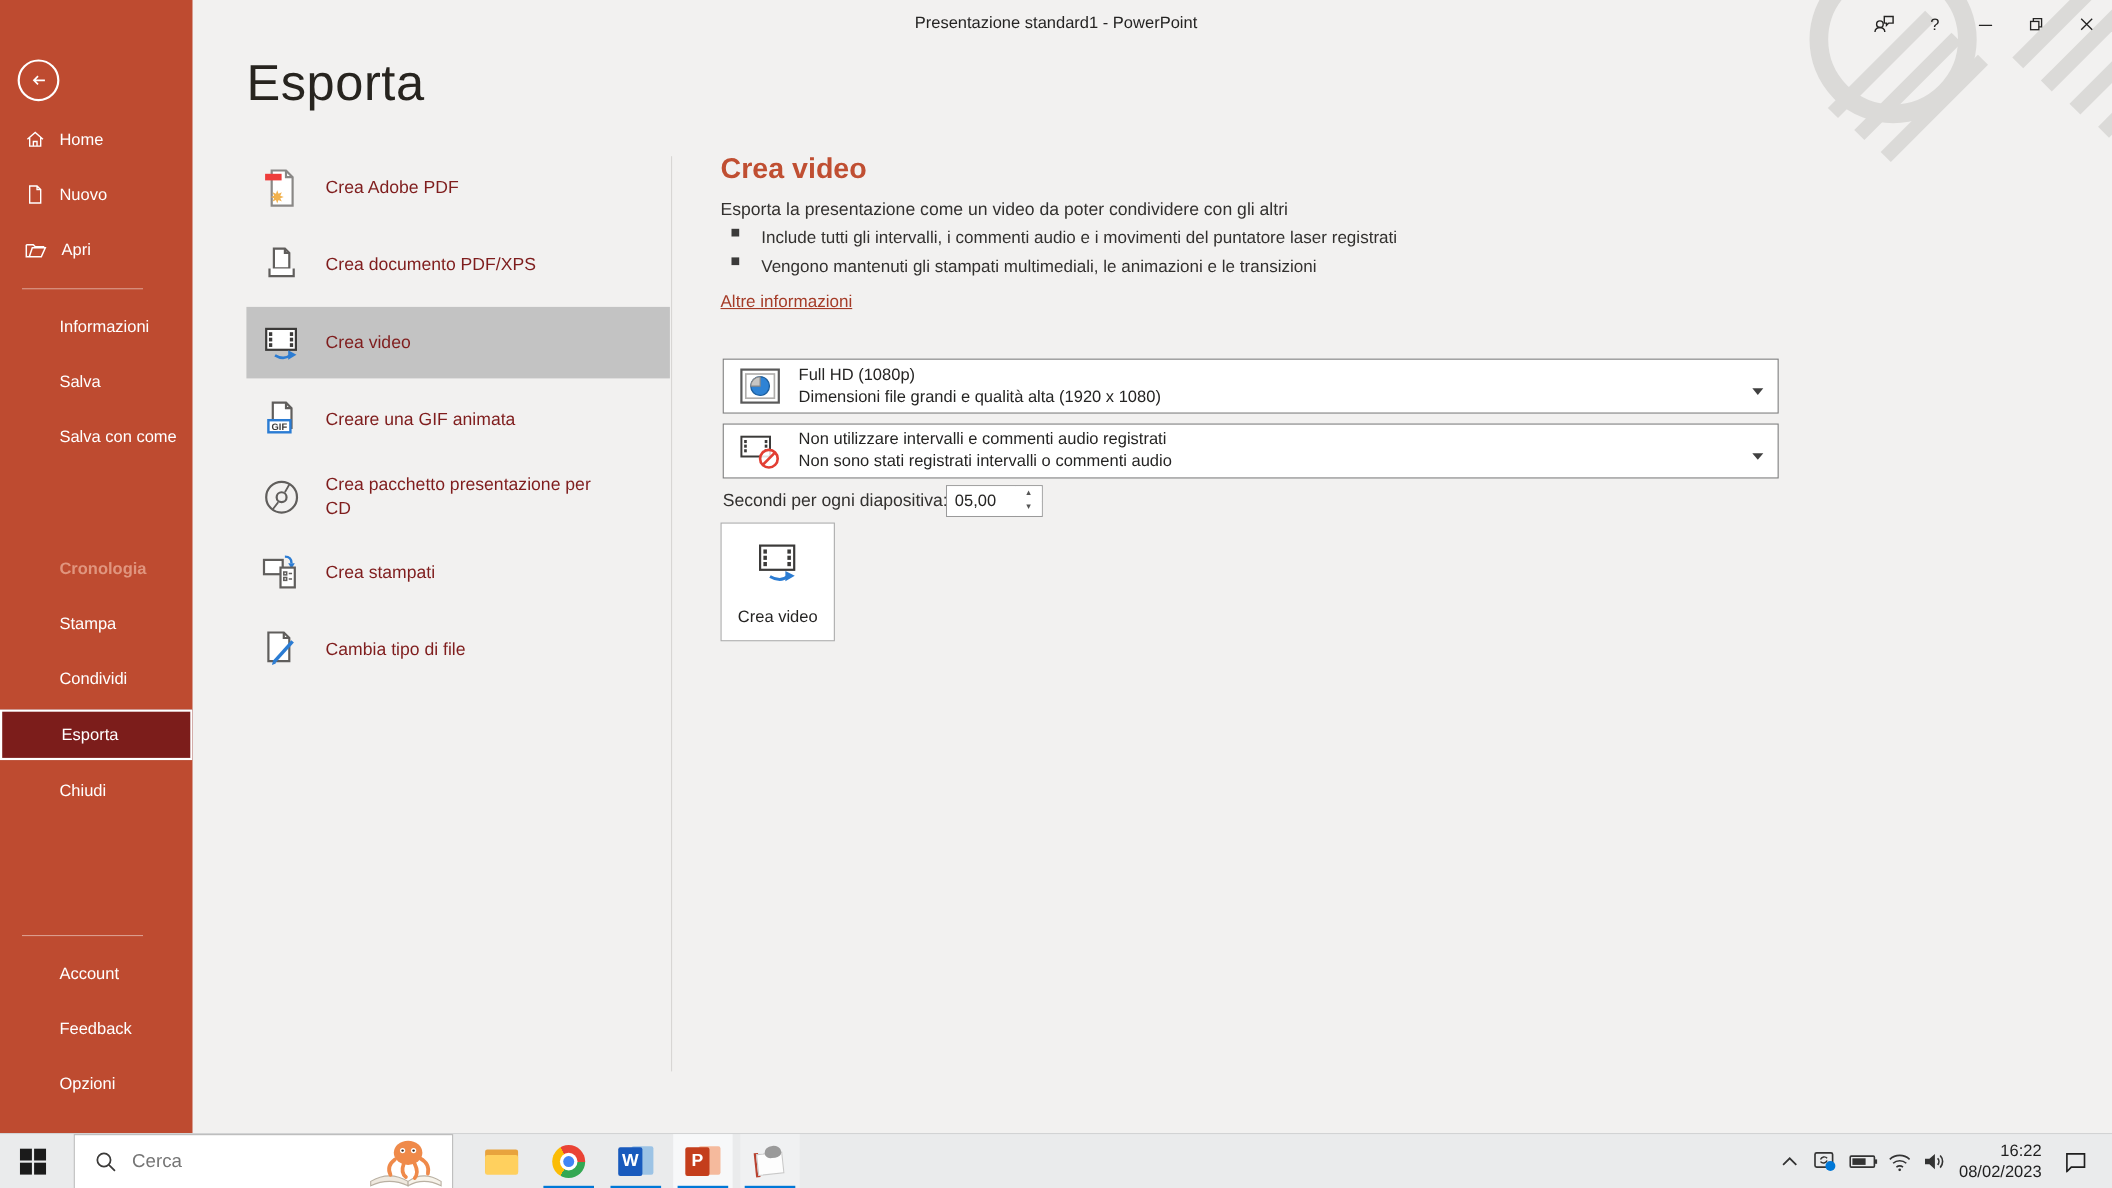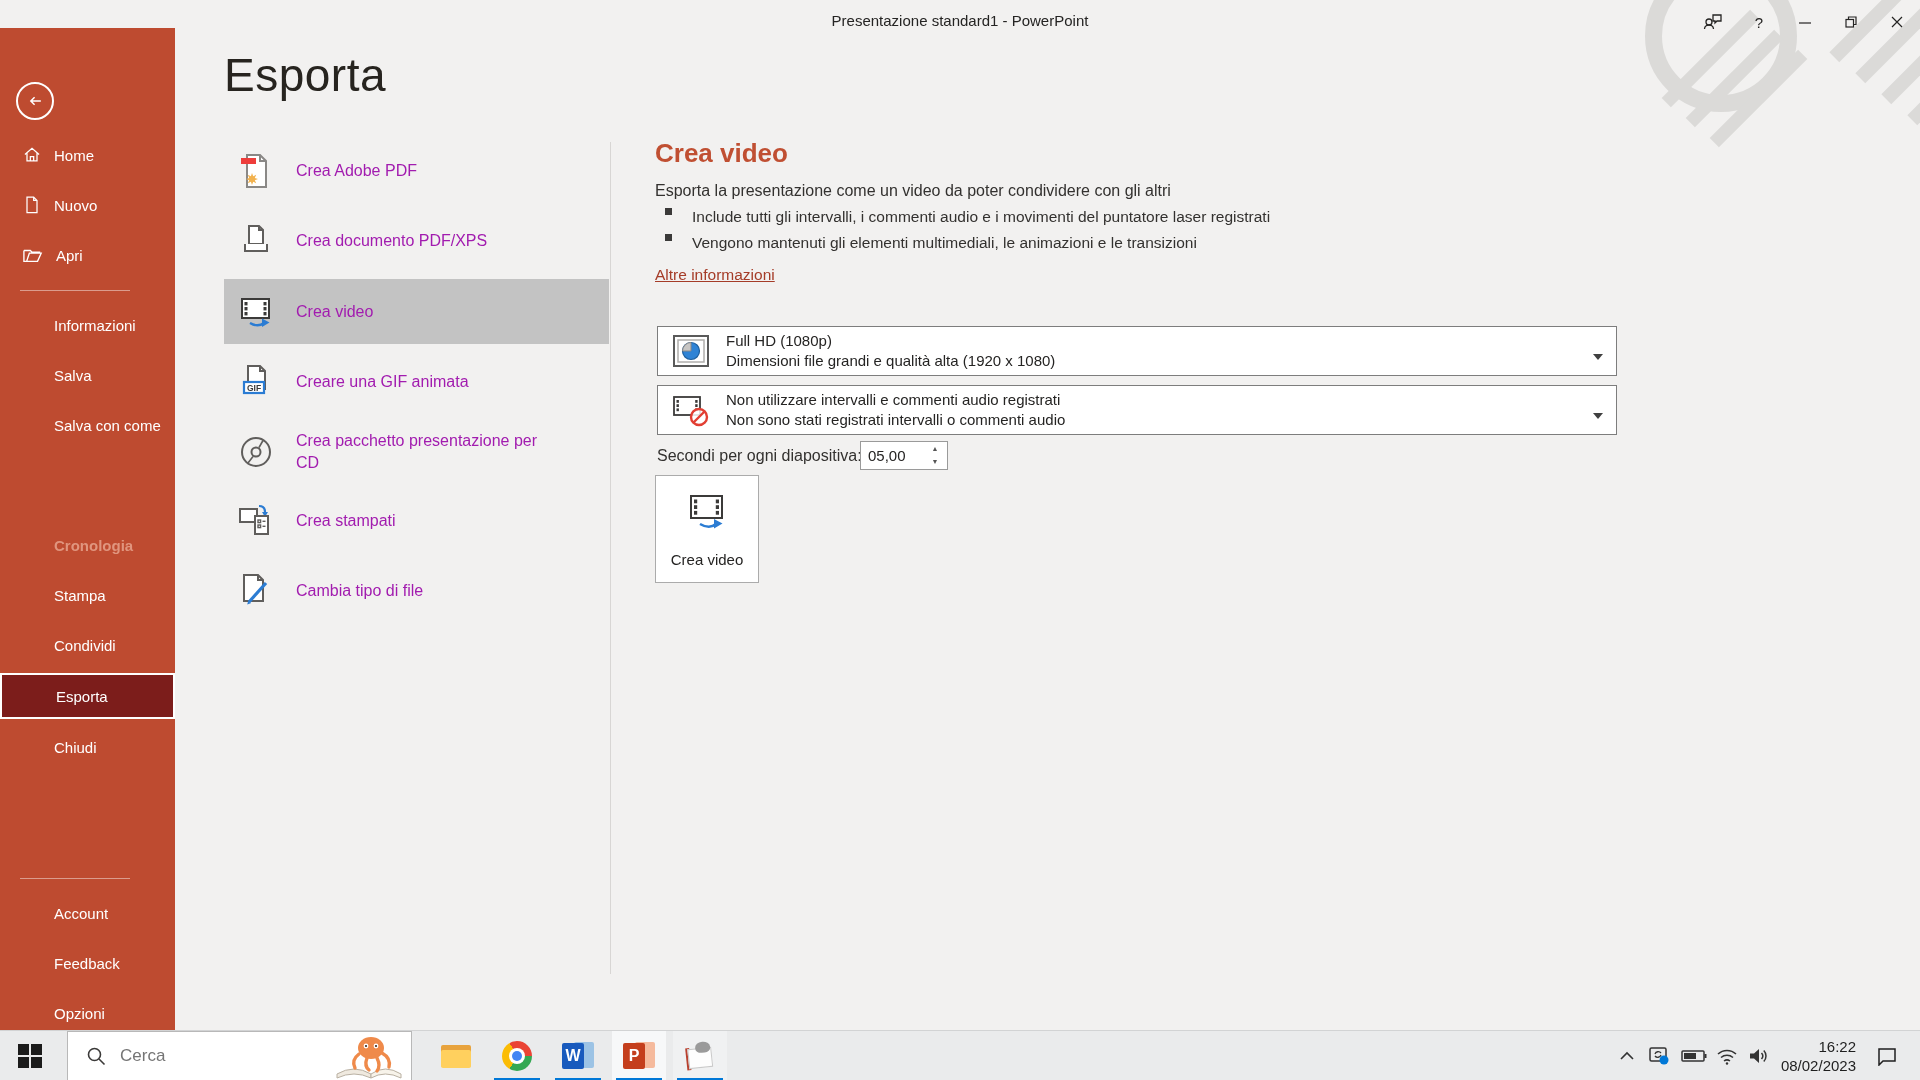--- a/index.html
+++ b/index.html
@@ -10,34 +10,34 @@
   
   .titlebar { position:absolute; left:0; top:0; width:1920px; height:44px; }
   .tb-title { position:absolute; left:0; right:0; top:12px; text-align:center; font-size:15px; color:#252423; }
   .decor { position:absolute; right:0; top:0; width:330px; height:200px; overflow:hidden; pointer-events:none; }
   .ring { position:absolute; left:55px; top:-40px; width:152px; height:152px; border:17px solid #dbdad8; border-radius:50%; }
   .stripe { position:absolute; background:#dbdad8; transform:rotate(-45deg); }
   .win-controls { position:absolute; right:0; top:0; height:44px; display:flex; z-index:5; }
   .wc-btn { width:46px; height:44px; display:flex; align-items:center; justify-content:center; background:transparent; border:none; color:#252423; font-size:15px; cursor:default; }
 
   
-  .sidebar { position:absolute; left:0; top:0; width:175px; height:1030px; background:#be4b30; color:#fff;margin-top:28px; }
+  .sidebar { position:absolute; left:0; top:0; width:175px; height:1030px; background:#be4b30; color:#fff; }
   .back-btn { position:absolute; left:16px; top:54px; width:38px; height:38px; border:2px solid #fff; border-radius:50%; display:flex; align-items:center; justify-content:center; background:transparent; }
   .sb-row { position:absolute; left:0; width:175px; height:38px; display:flex; align-items:center; gap:12px; padding-left:22px; font-size:15px; color:#fff; }
   .sb-text { position:absolute; left:0; width:175px; display:flex; align-items:center; padding-left:54px; font-size:15px; color:#fff; height:38px; }
   .sb-text.two-line { height:52px; line-height:20px; align-items:flex-start; padding-top:2px; padding-right:10px; }
   .sb-text.disabled { color:#e0957e;font-weight:bold; }
   .sb-sel { position:absolute; left:0; top:645px; width:175px; height:46px; background:#7c1d1b; border:2px solid #ffffff; display:flex; align-items:center; padding-left:54px; font-size:15px; color:#fff; }
   .sb-div { position:absolute; left:20px; width:110px; height:1px; background:rgba(255,255,255,.45); }
 
   
   .page-title { position:absolute; left:224px; top:48px; font-size:46px; font-weight:300; color:#27241f; letter-spacing:.5px; }
   .v-div { position:absolute; left:610px; top:142px; width:1px; height:832px; background:#d8d6d4; }
 
-  .exp-row { position:absolute; left:224px; width:385px; min-height:46px; display:flex; align-items:center; gap:18px; padding-left:10px; font-size:16px; color:#a21caf; cursor:default; }
+  .exp-row { position:absolute; left:224px; width:385px; min-height:46px; display:flex; align-items:center; gap:18px; padding-left:10px; font-size:16px; color:#7f1d1d; cursor:default; }
   .exp-row.sel { background:#c3c3c3; }
   .exp-label { max-width:250px; line-height:22px; }
   .exp-ic { width:44px; height:44px; display:flex; align-items:center; justify-content:center; flex:0 0 44px; }
 
   .panel-h2 { position:absolute; left:655px; top:138px; font-size:26px; color:#c04f32; }
   .panel-desc { position:absolute; left:655px; top:182px; font-size:16px; color:#33312f; }
   .bullet-row { position:absolute; left:665px; display:flex; gap:20px; font-size:15.5px; color:#33312f; }
   .bullet-sq { width:7px; height:7px; background:#3b3a39; flex:0 0 7px; }
   .panel-link { position:absolute; left:655px; top:266px; font-size:15.5px; color:#a53c28; text-decoration:underline; cursor:pointer; }
 
@@ -275,21 +275,21 @@
 
   <h2 class="panel-h2">Crea video</h2>
   <p class="panel-desc">Esporta la presentazione come un video da poter condividere con gli altri</p>
 
   <div class="bullet-row" style="top:208px">
     <span class="bullet-sq"></span>
     <span>Include tutti gli intervalli, i commenti audio e i movimenti del puntatore laser registrati</span>
   </div>
   <div class="bullet-row" style="top:234px">
     <span class="bullet-sq"></span>
-    <span>Vengono mantenuti gli elementi multimediali, le animazioni e le transizioni</span>
+    <span>Vengono mantenuti gli stampati multimediali, le animazioni e le transizioni</span>
   </div>
 
   <a class="panel-link">Altre informazioni</a>
 
   <div class="dd" style="top:326px">
     <span class="dd-ic">
       <svg width="38" height="34" viewBox="0 0 38 34">
         <rect x="2" y="2" width="34" height="30" fill="#fff" stroke="#5a5a5a" stroke-width="2"></rect>
         <rect x="6" y="6" width="26" height="22" fill="#fff" stroke="#b0aeac" stroke-width="1.5"></rect>
         <circle cx="19" cy="17" r="8.5" fill="#2f83d5" stroke="#1e5f9e" stroke-width="1.2"></circle>

